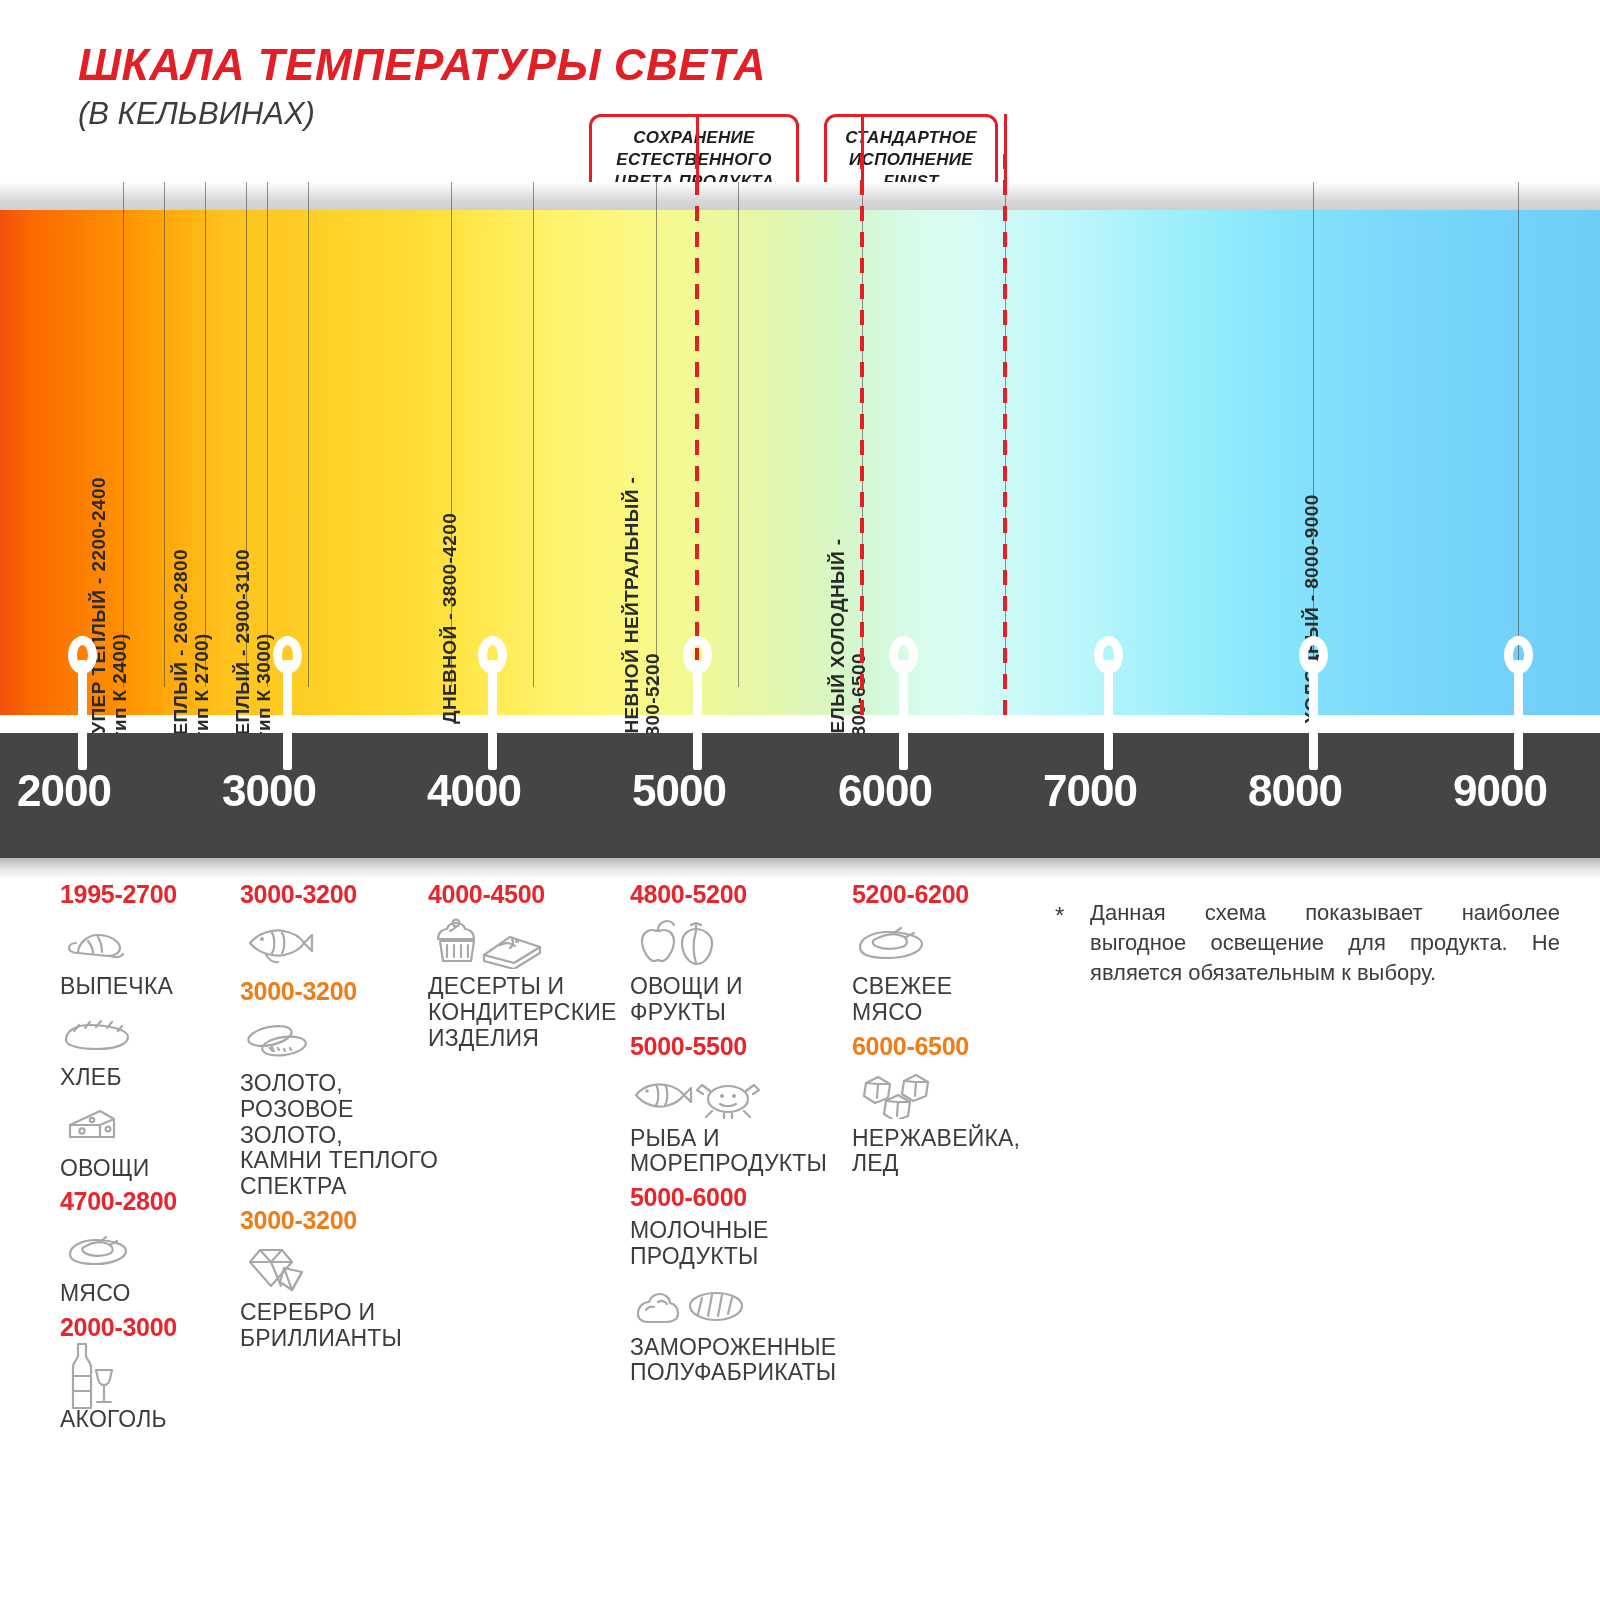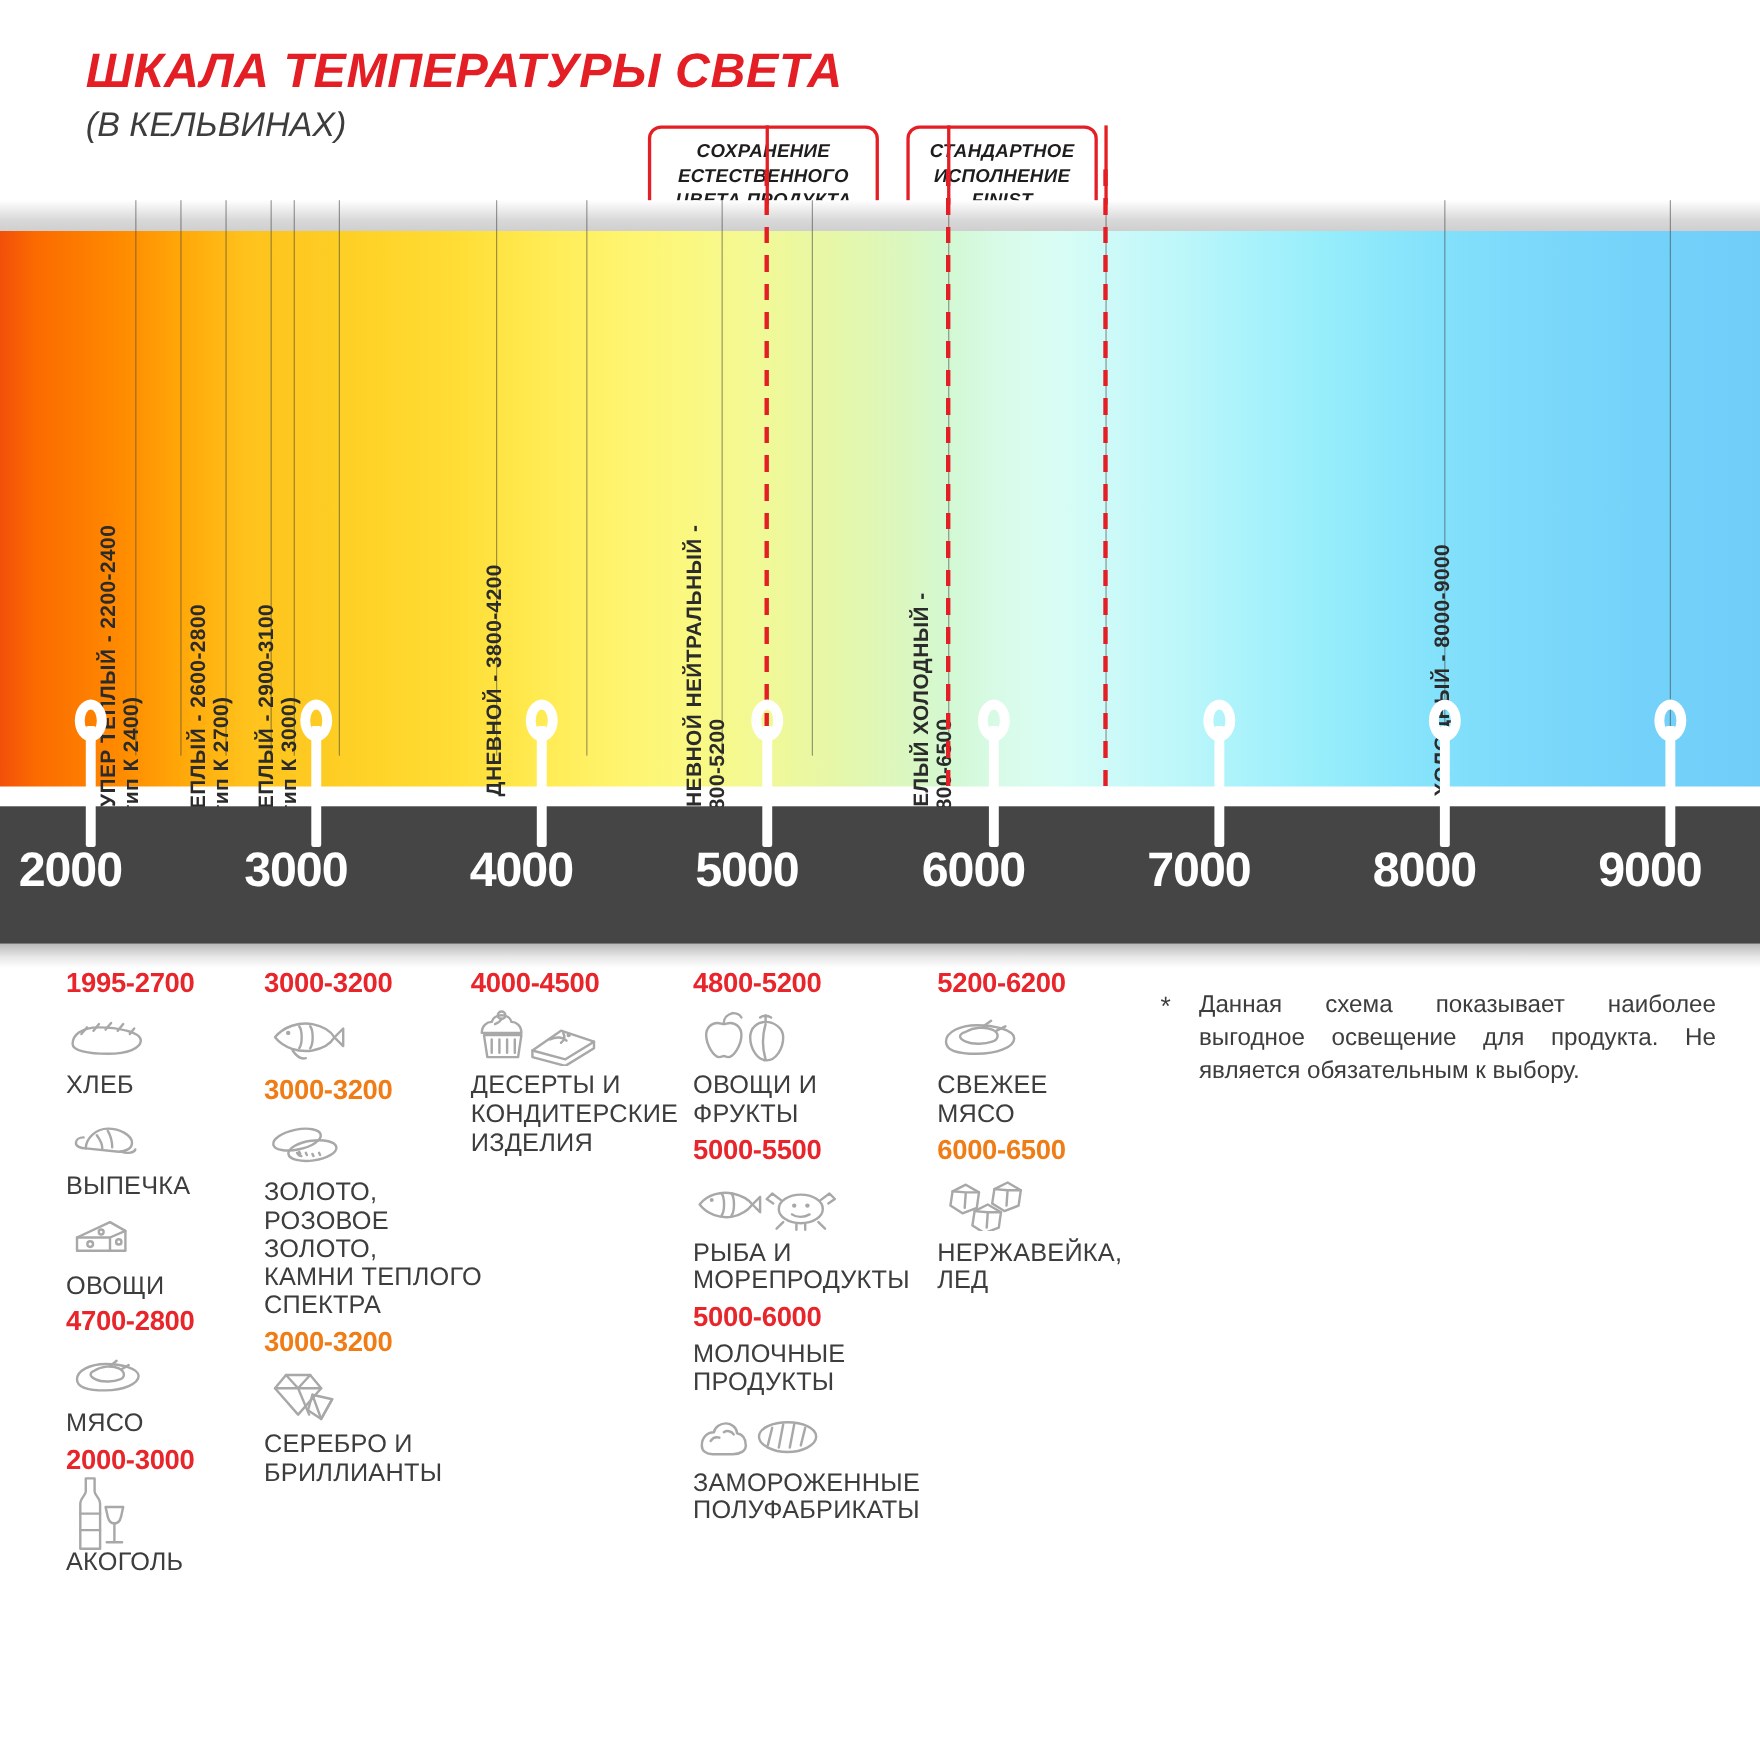--- a/index.html
+++ b/index.html
@@ -282,36 +282,36 @@
 <div id="legend">
   <div id="footnote">
     <div id="footnote-star">*</div>
     <div id="footnote-text">Данная схема показывает наиболее выгодное освещение для продукта. Не является обязательным к выбору.</div>
   </div>
 <div class="lcol" style="left: 60px; width: 175px;">
       <div class="lgroup">
         <div class="lrange red">1995-2700</div>
         <div class="litem">
           <div class="licon">
-            <svg width="74" height="40" viewBox="0 0 74 40">
-              <path stroke="#a8a8a8" stroke-width="2.2" fill="none" stroke-linecap="round" stroke-linejoin="round" d="M6 26c0-8 8-15 24-15s38 4 38 12c0 7-12 12-30 12S6 32 6 26z"></path>
-              <path stroke="#a8a8a8" stroke-width="2.2" fill="none" stroke-linecap="round" stroke-linejoin="round" d="M14 17l5-6M25 14l5-6M36 13l5-6M47 14l5-6M58 17l4-5"></path>
-            </svg>
-          </div>
-          <div class="lname">ХЛЕБ</div>
-        </div>
-        <div class="litem">
-          <div class="licon">
             <svg width="74" height="44" viewBox="0 0 74 44">
               <path stroke="#a8a8a8" stroke-width="2.2" fill="none" stroke-linecap="round" stroke-linejoin="round" d="M18 32c0-9 9-18 20-18s22 6 22 13c0 5-6 8-12 8z"></path>
               <path stroke="#a8a8a8" stroke-width="2.2" fill="none" stroke-linecap="round" stroke-linejoin="round" d="M18 32c-5 0-9-2-9-5s3-5 7-5M50 35c6 2 12 1 13-2"></path>
               <path stroke="#a8a8a8" stroke-width="2.2" fill="none" stroke-linecap="round" stroke-linejoin="round" d="M28 20c3 4 5 8 5 12M38 16c3 5 4 10 4 15"></path>
             </svg>
           </div>
           <div class="lname">ВЫПЕЧКА</div>
+        </div>
+        <div class="litem">
+          <div class="licon">
+            <svg width="74" height="40" viewBox="0 0 74 40">
+              <path stroke="#a8a8a8" stroke-width="2.2" fill="none" stroke-linecap="round" stroke-linejoin="round" d="M6 26c0-8 8-15 24-15s38 4 38 12c0 7-12 12-30 12S6 32 6 26z"></path>
+              <path stroke="#a8a8a8" stroke-width="2.2" fill="none" stroke-linecap="round" stroke-linejoin="round" d="M14 17l5-6M25 14l5-6M36 13l5-6M47 14l5-6M58 17l4-5"></path>
+            </svg>
+          </div>
+          <div class="lname">ХЛЕБ</div>
         </div>
         <div class="litem">
           <div class="licon">
             <svg width="64" height="44" viewBox="0 0 64 44">
               <path stroke="#a8a8a8" stroke-width="2.2" fill="none" stroke-linecap="round" stroke-linejoin="round" d="M10 34V22L40 8l14 8v18z"></path>
               <path stroke="#a8a8a8" stroke-width="2.2" fill="none" stroke-linecap="round" stroke-linejoin="round" d="M10 22l30 0 14-6M40 22v12"></path>
               <circle stroke="#a8a8a8" stroke-width="2.2" fill="none" stroke-linecap="round" stroke-linejoin="round" cx="22" cy="28" r="2.6"></circle>
               <circle stroke="#a8a8a8" stroke-width="2.2" fill="none" stroke-linecap="round" stroke-linejoin="round" cx="32" cy="17" r="2.2"></circle>
               <circle stroke="#a8a8a8" stroke-width="2.2" fill="none" stroke-linecap="round" stroke-linejoin="round" cx="48" cy="26" r="2.4"></circle>
             </svg>

